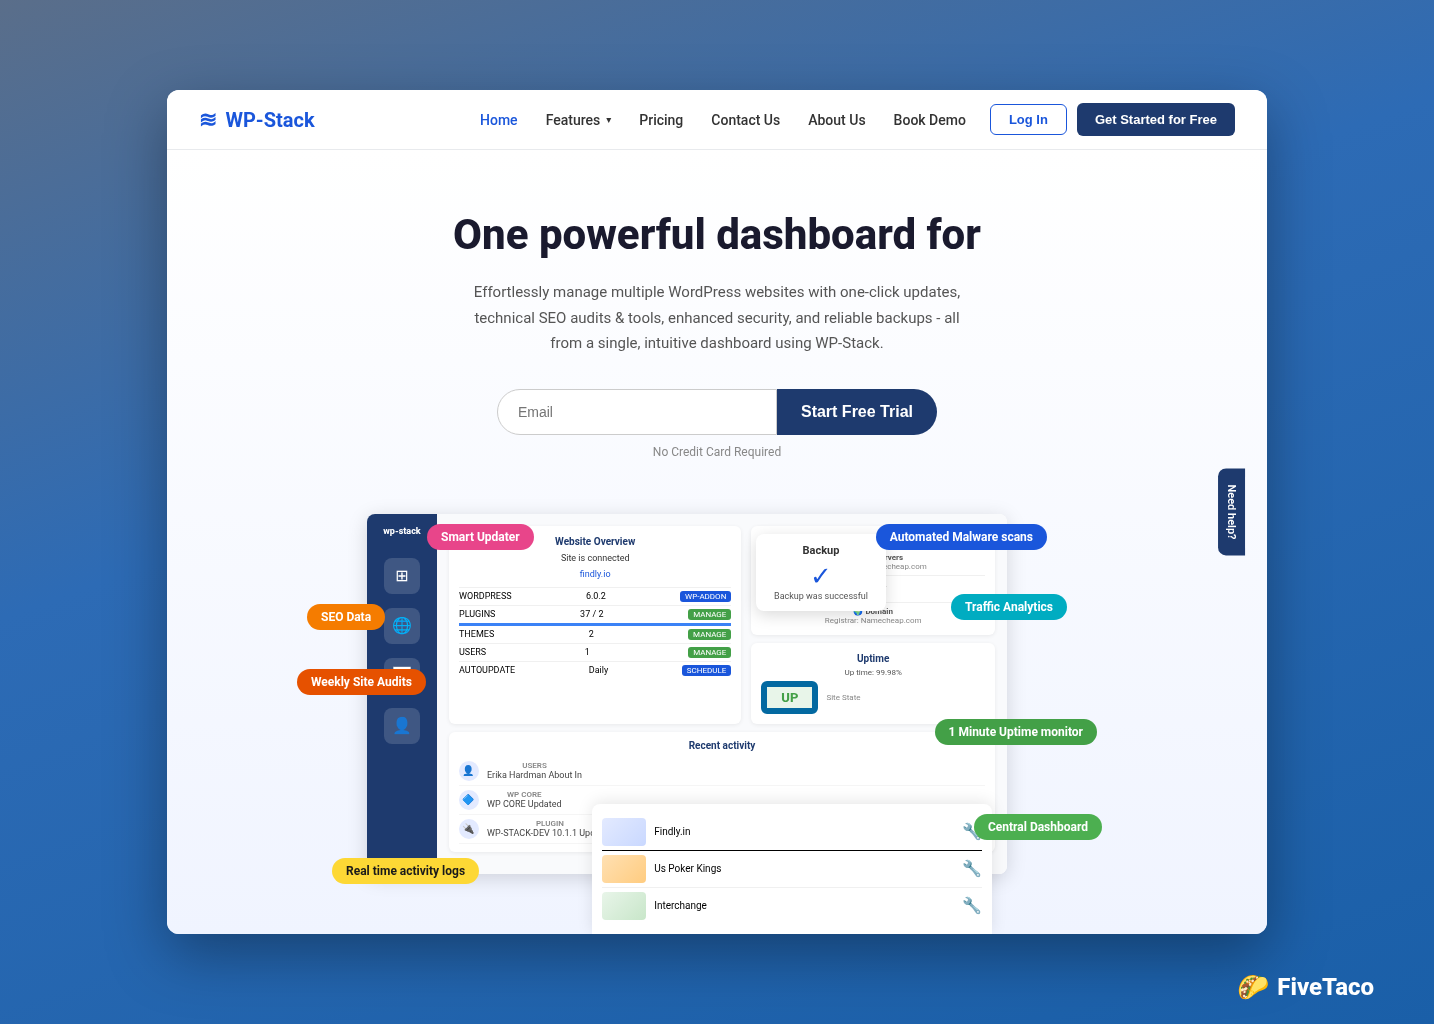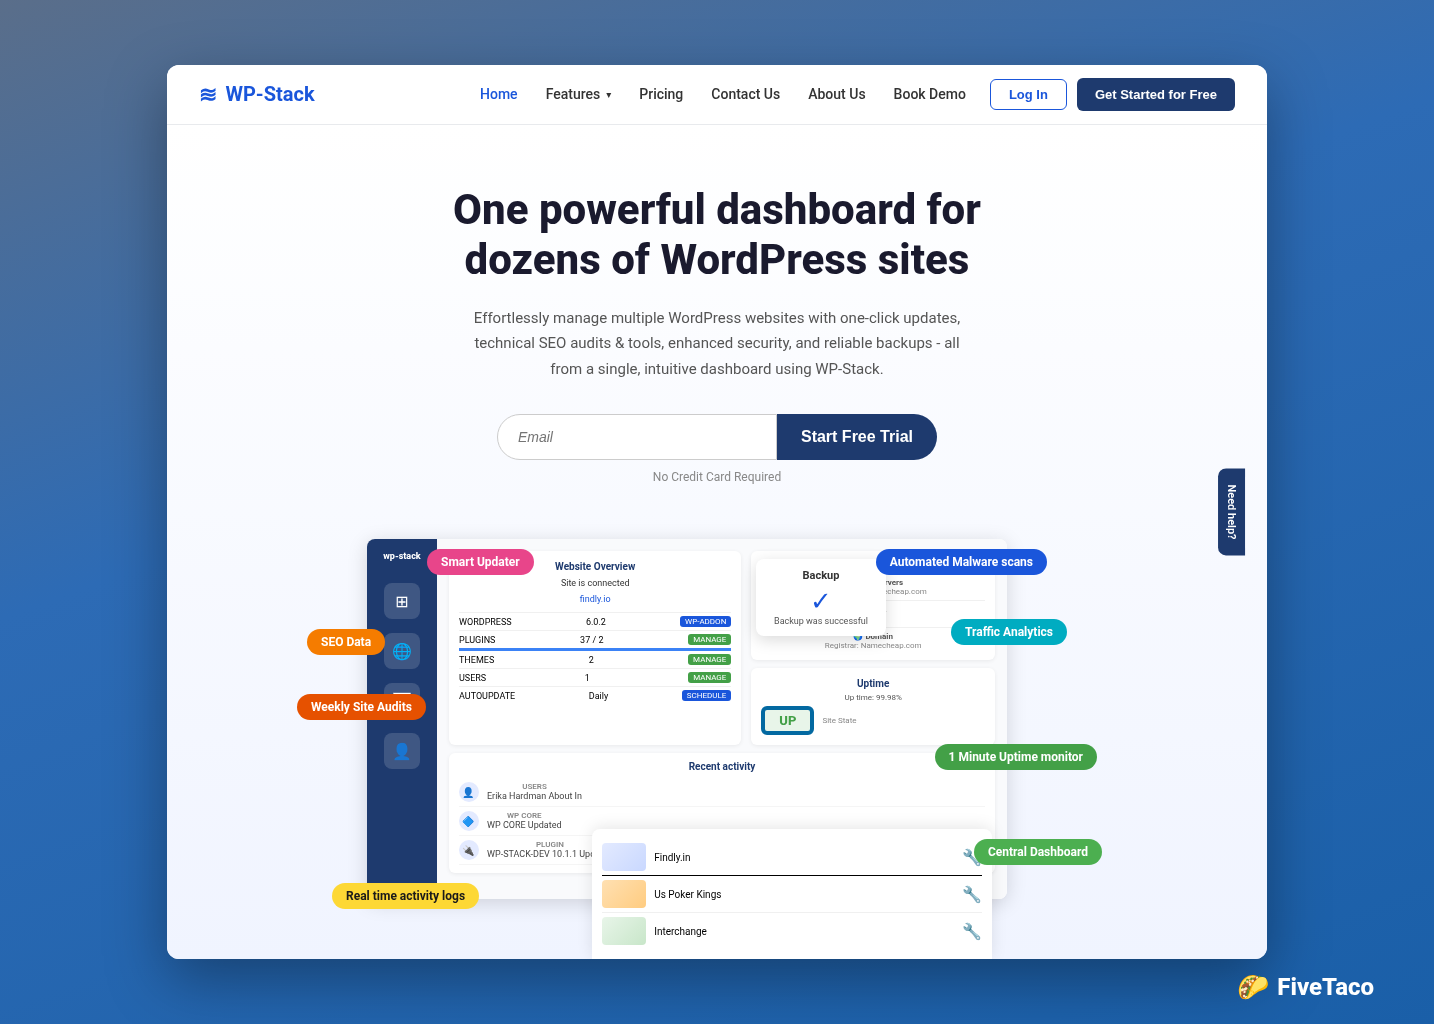--- a/index.html
+++ b/index.html
@@ -116,21 +116,20 @@
     }
     .email-input {
       width: 280px;
       height: 46px;
       border: 1.5px solid #ccc;
       border-radius: 24px 0 0 24px;
       padding: 0 20px;
       font-size: 14px;
       outline: none;
       background: #fff;
-      font-style: italic;
     }
     .btn-trial {
       height: 46px;
       background: #1e3a6e;
       color: #fff;
       border: none;
       border-radius: 0 24px 24px 0;
       padding: 0 24px;
       font-size: 16px;
       font-weight: 700;
@@ -237,21 +236,20 @@
       </div>
       <div class="nav-actions">
         <button class="btn-login">Log In</button>
         <button class="btn-get-started">Get Started for Free</button>
       </div>
     </nav>
 
     <div class="hero">
       <h1 class="hero-title">
         <span>One powerful dashboard for</span><br>
-        <span>dozens of WordPress sites</span>
       </h1>
       <p class="hero-subtitle">Effortlessly manage multiple WordPress websites with one-click updates, technical SEO audits &amp; tools, enhanced security, and reliable backups - all from a single, intuitive dashboard using WP-Stack.</p>
       <div class="hero-form">
         <input class="email-input" type="email" placeholder="Email" style="">
         <button class="btn-trial">Start Free Trial</button>
       </div>
       <p class="no-cc">No Credit Card Required</p>
 
       <div style="position:relative; margin: 0 auto; width:780px; min-height:420px;">
 
@@ -335,21 +333,21 @@
                   <div style="font-size:8px; color:#555;">
                     <span style="color:#999;">🌍</span> <strong>Domain</strong><br>
                     <span style="color:#888;">Registrar: Namecheap.com</span>
                   </div>
                 </div>
 
                 <div style="background:#fff; border-radius:6px; padding:10px; box-shadow:0 1px 4px rgba(0,0,0,0.07);">
                   <div style="font-size:10px; font-weight:700; color:#1e3a6e; margin-bottom:4px;">Uptime</div>
                   <div style="font-size:8px; color:#555; margin-bottom:4px;">Up time: 99.98%</div>
                   <div style="display:flex; align-items:center; gap:8px;">
-                    <div style="background:#e8f5e9; border:4px solid #0369a1; border-radius:6px; padding:3px 14px; color:#43a047; font-weight:800; font-size:13px;">UP</div>
+                    <div style="background:#e8f5e9; border:6px solid #0369a1; border-radius:6px; padding:3px 14px; color:#43a047; font-weight:800; font-size:13px;">UP</div>
                     <div style="font-size:8px; color:#888;">Site State</div>
                   </div>
                 </div>
               </div>
             </div>
 
             <div style="background:#fff; border-radius:6px; padding:8px 10px; box-shadow:0 1px 4px rgba(0,0,0,0.07);">
               <div style="font-size:10px; font-weight:700; color:#1e3a6e; margin-bottom:6px;">Recent activity</div>
               <div class="activity-row">
                 <div class="activity-icon">👤</div>

